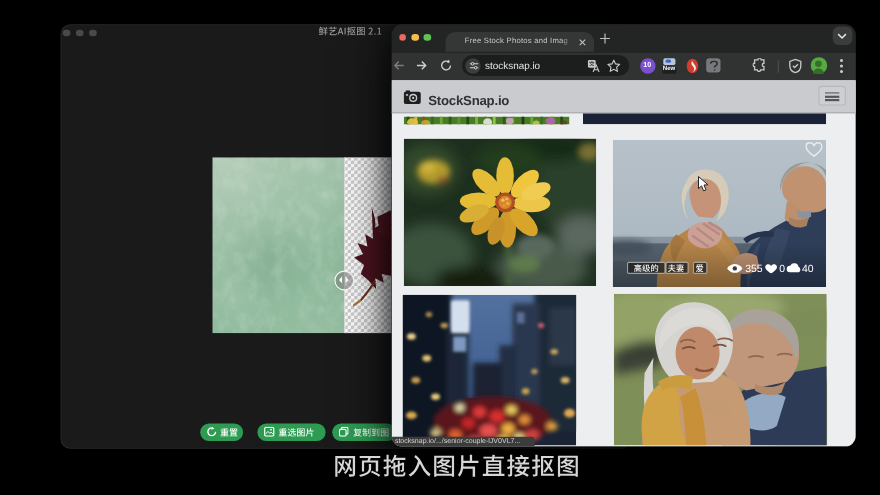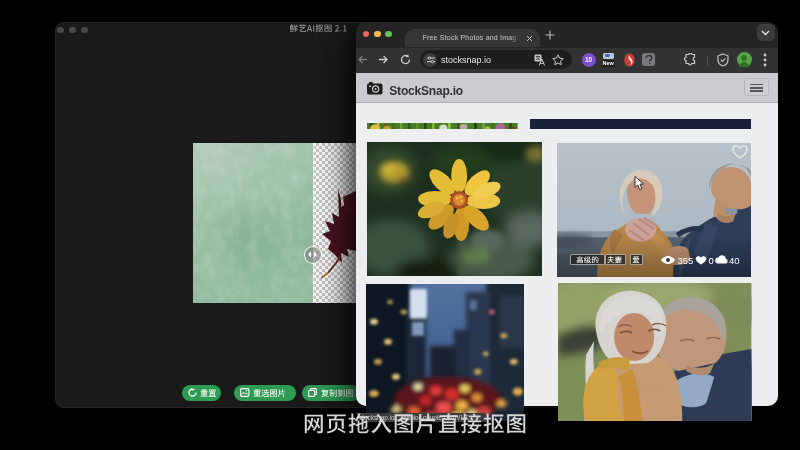--- a/index.html
+++ b/index.html
@@ -166,21 +166,21 @@
 <rect x="2" y="3.6" width="2" height="1.4" fill="#c9cbce"></rect>
 </svg>
 <div class="abs" style="left:33.3px;top:11px;font-size:12px;font-weight:bold;color:#303236;letter-spacing:-0.2px">StockSnap.io</div>
 <div class="abs" style="left:387.7px;top:5px;width:25.3px;height:18px;border:1px solid #b6b8bb;border-radius:3px;background:#cdcfd2">
 <div style="position:absolute;left:5.6px;top:4.6px;width:13px;height:1.5px;background:#55565a"></div>
 <div style="position:absolute;left:5.6px;top:8px;width:13px;height:1.5px;background:#55565a"></div>
 <div style="position:absolute;left:5.6px;top:11.4px;width:13px;height:1.5px;background:#55565a"></div>
 </div>
 </div>
 </div>
-<div class="abs" style="left:356.0px;top:38px;width:421.5px;height:383.5px;border-radius:10px;overflow:hidden">
+<div class="abs" style="left:356.0px;top:22.0px;width:421.5px;height:383.5px;border-radius:10px;overflow:hidden">
 <div class="abs" style="left:11.0px;top:81.4px;width:150.6px;height:10.1px;overflow:hidden"><svg width="100%" height="100%" viewBox="0 0 150 10" preserveAspectRatio="none">
 <rect width="150" height="10" fill="#4a7c26"></rect>
 <g stroke-width="2.5">
 <path d="M4,0 V10" stroke="#2a4a14"></path>
           <path d="M11,0 V10" stroke="#d8b83a"></path>
           <path d="M18,0 V10" stroke="#7a5a20"></path>
 <path d="M26,0 V10" stroke="#3a6a1c"></path>
           <path d="M34,0 V10" stroke="#6aaa34"></path>
           <path d="M42,0 V10" stroke="#2e5c18"></path>
 <path d="M50,0 V10" stroke="#58982c"></path>

